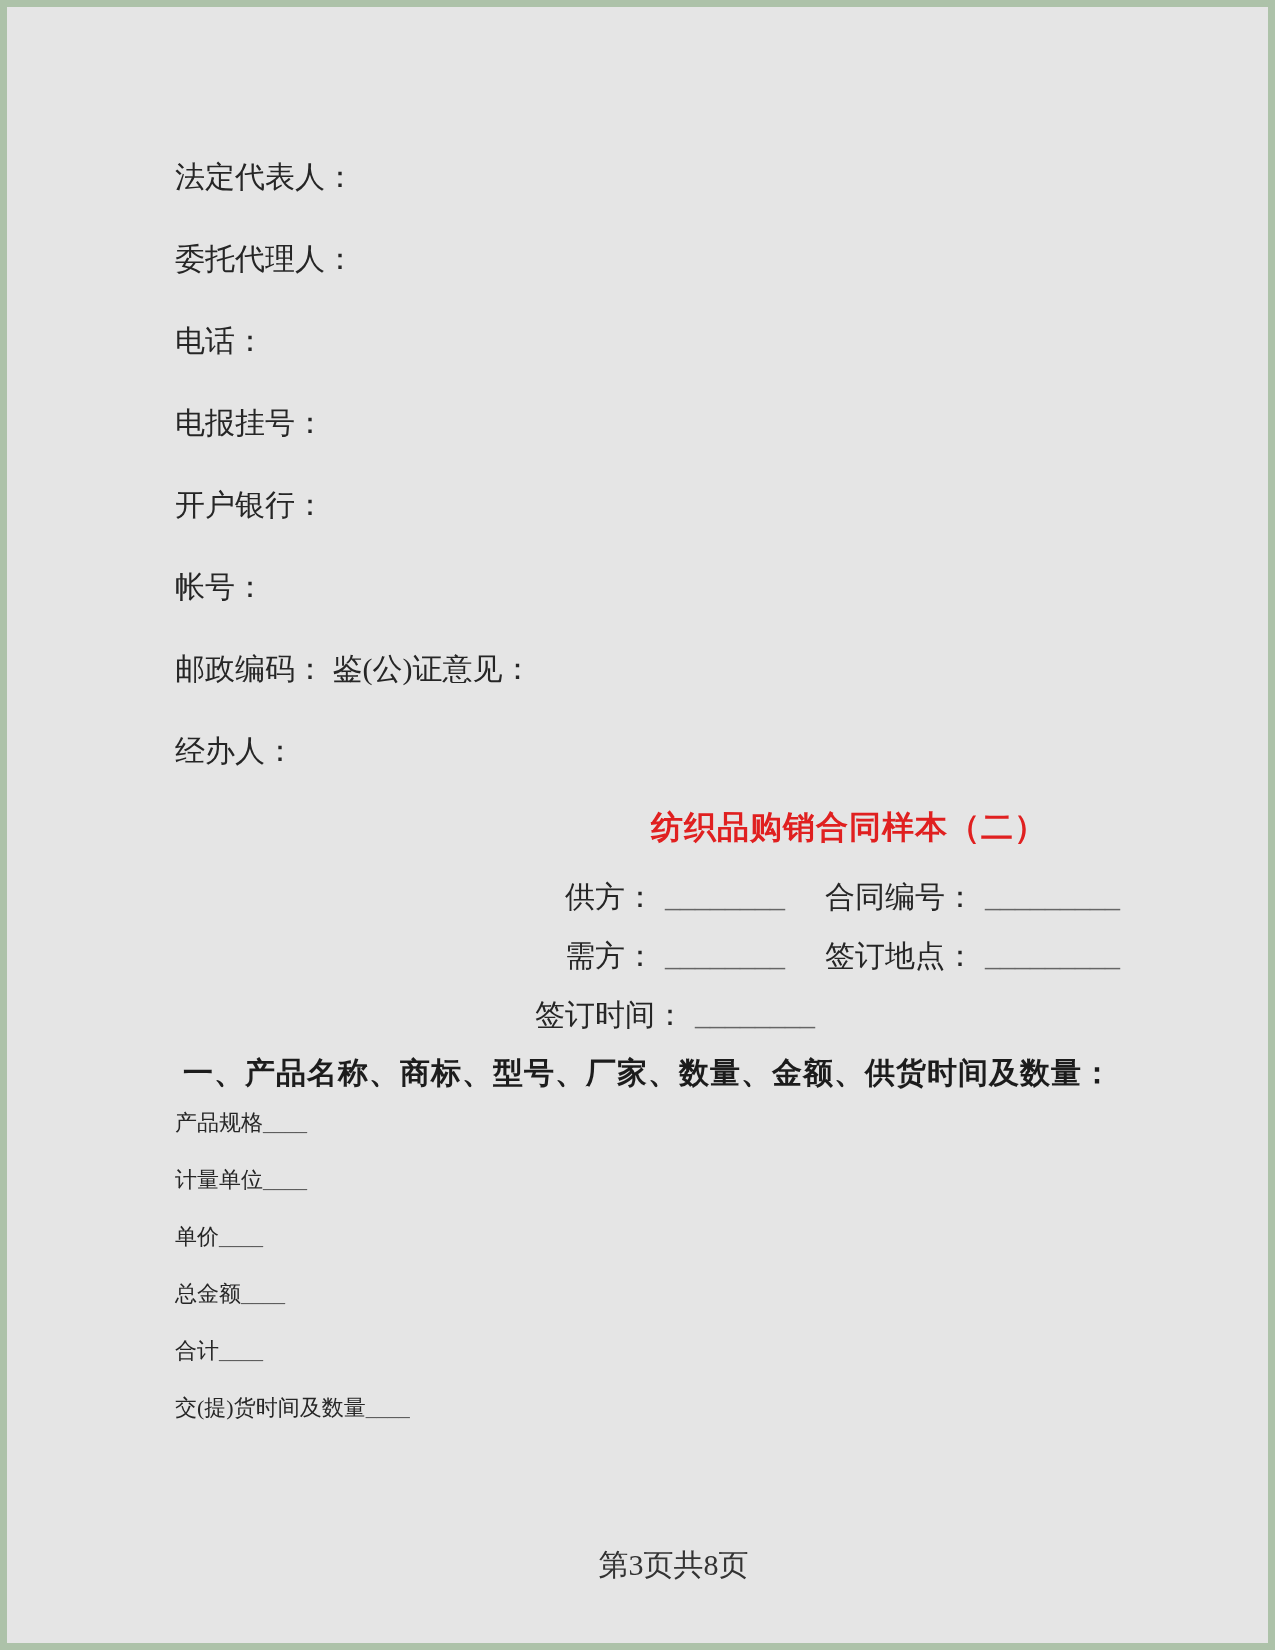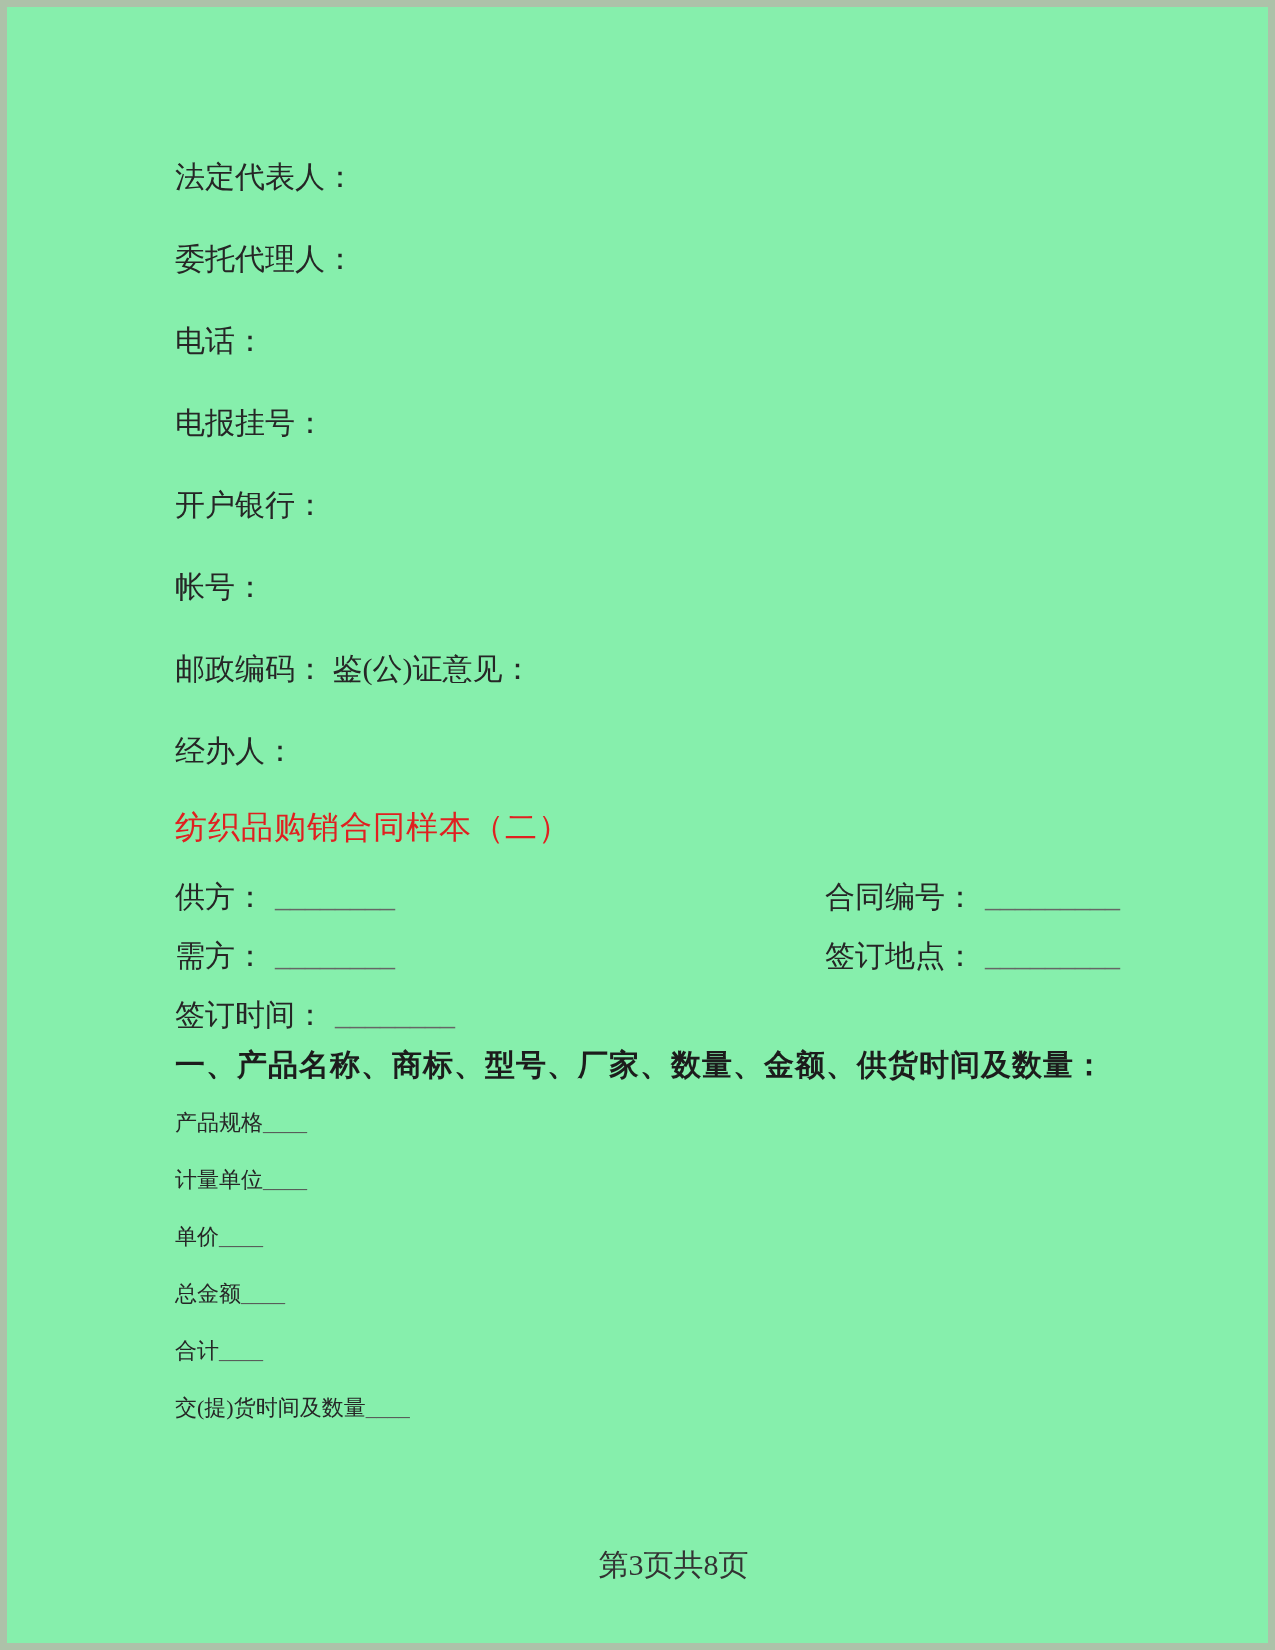--- a/index.html
+++ b/index.html
@@ -5,21 +5,21 @@
   html, body {
     margin: 0;
     padding: 0;
     background: #ffffff;
   }
   .page {
     position: relative;
     width: 1275px;
     height: 1650px;
     box-sizing: border-box;
-    background: #86efac;
+    background: #e5e5e5;
     border: 7px solid #adc2a9;
     font-family: "Liberation Serif", "DejaVu Serif", serif;
     color: #262626;
     overflow: hidden;
   }
   
   .top-fields {
     position: absolute;
     left: 168px;
     top: 152px;
@@ -30,33 +30,34 @@
     line-height: 36px;
     white-space: pre;
   }
   
   .doc-title {
     position: absolute;
     left: 168px;
     top: 800px;
     width: 872px;
     margin: 0;
-    text-align: left;
+    text-align: right;
     font-size: 32px;
     line-height: 40px;
-    font-weight: normal;
+    font-weight: bold;
     color: #e02020;
     letter-spacing: 1px;
   }
   
   .sign-rows {
     position: absolute;
     left: 168px;
     top: 872px;
     width: 1000px;
+    text-align: center;
   }
   .sign-row {
     position: relative;
     height: 36px;
     font-size: 30px;
     line-height: 36px;
     margin-bottom: 23px;
   }
   .sign-row .right-part {
     position: absolute;
@@ -71,21 +72,21 @@
   }
   .blank.short {
     margin-left: 0;
     color: #555555;
   }
   
   .section-heading {
     position: absolute;
     left: 168px;
     top: 1040px;
-    margin: 0;
+    margin: 8px;
     font-size: 30px;
     line-height: 36px;
     font-weight: bold;
     color: #1c1c1c;
     letter-spacing: 1px;
   }
   
   .spec-items {
     position: absolute;
     left: 168px;

